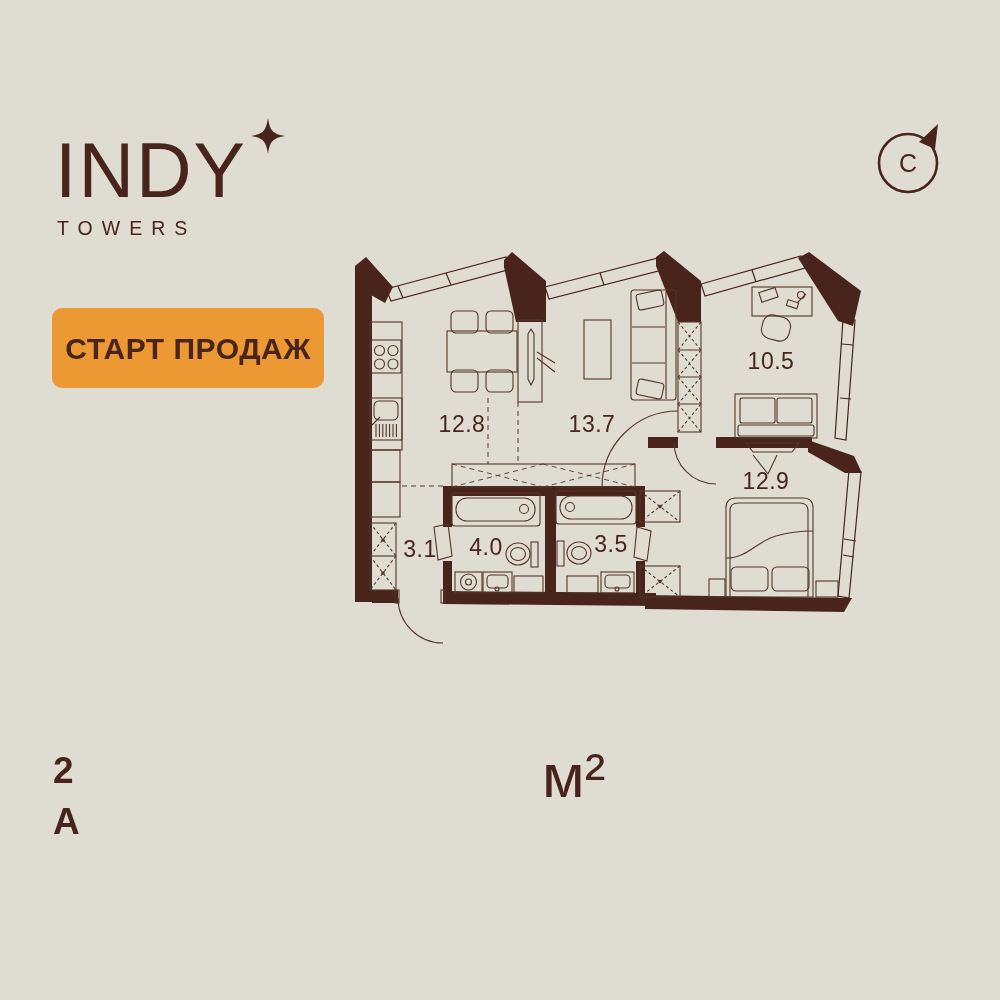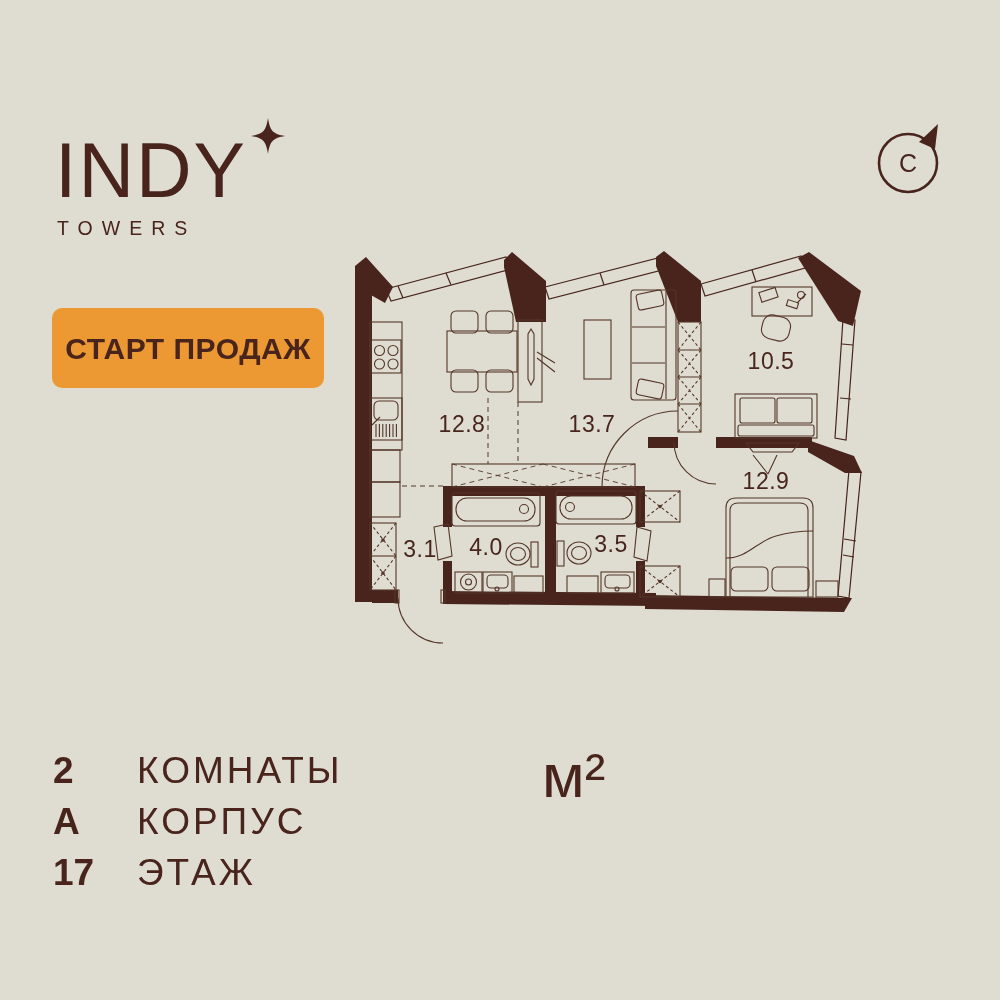--- a/index.html
+++ b/index.html
@@ -35,29 +35,23 @@
 </head>
 <body>
 
 <div class="abs badge">
   <span>СТАРТ ПРОДАЖ</span>
 </div>
 
 <div class="abs details">
   <div class="detail-row">
     <span class="detail-value">2</span>
-    <span class="detail-label">КОМНАТЫ</span>
   </div>
   <div class="detail-row">
     <span class="detail-value">А</span>
-    <span class="detail-label">КОРПУС</span>
-  </div>
-  <div class="detail-row">
-    <span class="detail-value">17</span>
-    <span class="detail-label">ЭТАЖ</span>
   </div>
 </div>
 
 <div class="abs area">
   <span class="area-unit">м²</span>
 </div>
 
 <svg id="plan-svg" viewBox="0 0 1000 1000">
 
   <g>

